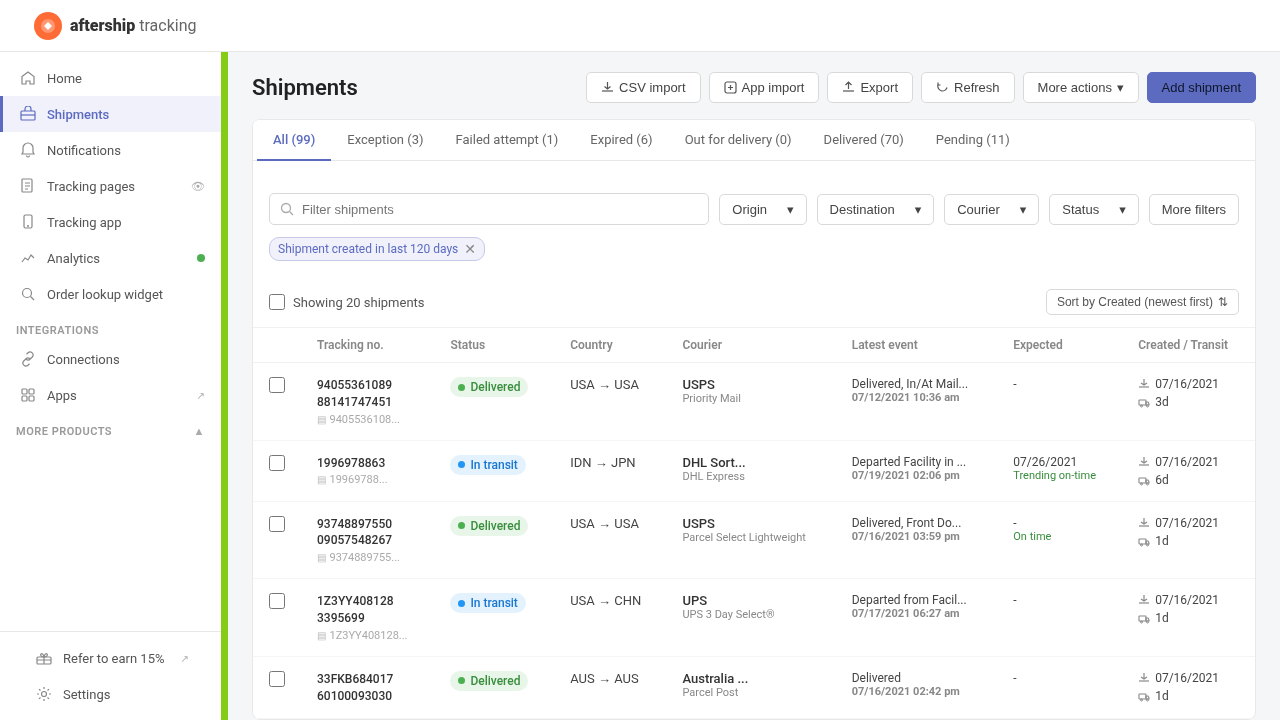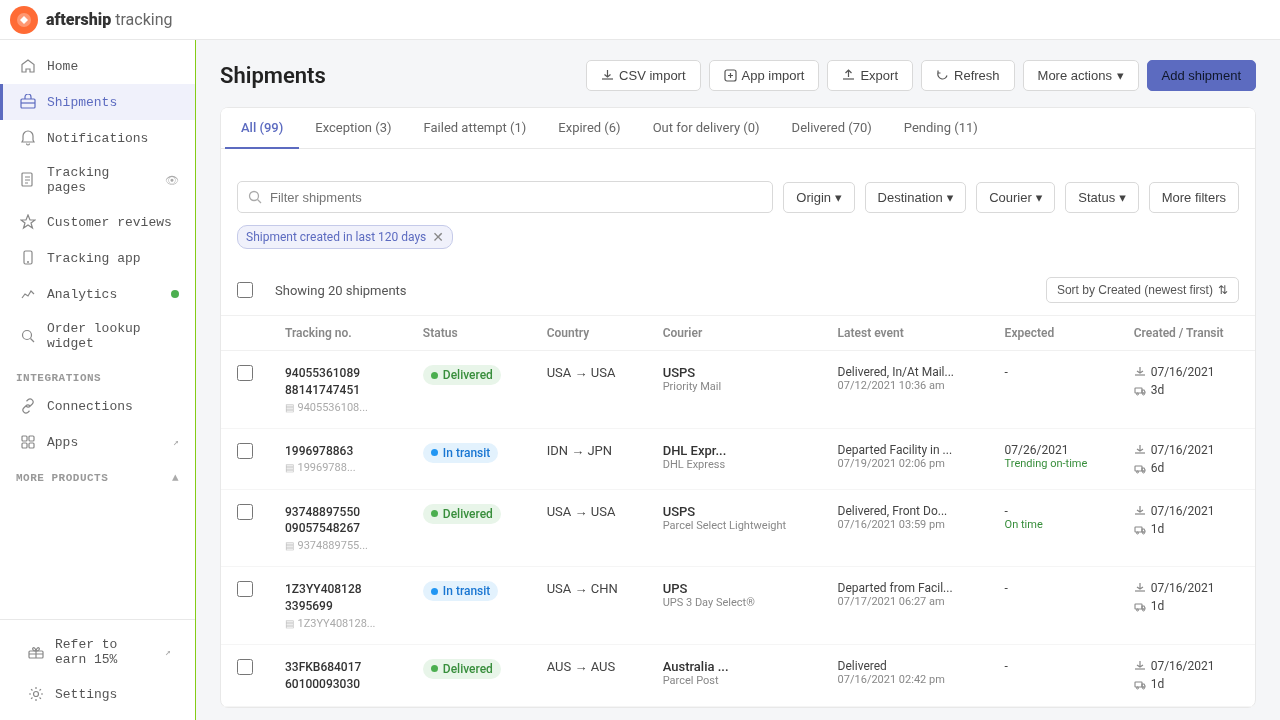--- a/index.html
+++ b/index.html
@@ -1,62 +1,62 @@
 <!DOCTYPE html>
 <html><head>
   <meta charset="utf-8">
   <style>
     * { box-sizing: border-box; margin: 0; padding: 0; }
     body { font-family: -apple-system, BlinkMacSystemFont, 'Segoe UI', Roboto, sans-serif; font-size: 13px; color: #333; background: #f5f6f8; display: flex; flex-direction: column; height: 720px; overflow: hidden; }
 
     
-    .top-header { height: 40px; background: #fff; border-bottom: 1px solid #e8e8e8; display: flex; align-items: center; padding: 0 10px; flex-shrink: 0; }
+    .top-header { height: 52px; background: #fff; border-bottom: 1px solid #e8e8e8; display: flex; align-items: center; padding: 0 34px; flex-shrink: 0; }
     .logo { display: flex; align-items: center; gap: 8px; }
     .logo-icon { width: 28px; height: 28px; background: #ff6b35; border-radius: 50%; display: flex; align-items: center; justify-content: center; color: white; font-size: 14px; font-weight: bold; }
     .logo-text { font-size: 16px; font-weight: 600; color: #333; }
     .logo-text span { font-weight: 400; color: #666; }
 
     
     .main-layout { display: flex; flex: 1; overflow: hidden; }
 
     
-    .sidebar { width: 196px; background: #fff; border-right: 1px solid #84cc16; display: flex; flex-direction: column; overflow-y: auto; flex-shrink: 0; font-family: Liberation Mono, monospace; }
+    .sidebar { width: 228px; background: #fff; border-right: 7px solid #84cc16; display: flex; flex-direction: column; overflow-y: auto; flex-shrink: 0; }
     .sidebar-nav { padding: 8px 0; flex: 1; }
     .sidebar-item { display: flex; align-items: center; gap: 10px; padding: 9px 16px; cursor: pointer; color: #555; font-size: 13px; position: relative; border-left: 3px solid transparent; }
     .sidebar-item.active { color: #5c6bc0; background: #f0f1fb; border-left-color: #5c6bc0; font-weight: 500; }
     .sidebar-icon { width: 18px; height: 18px; display: flex; align-items: center; justify-content: center; flex-shrink: 0; }
     .sidebar-badge { margin-left: auto; background: #4caf50; border-radius: 50%; width: 8px; height: 8px; }
     .sidebar-ext-icon { margin-left: auto; color: #aaa; font-size: 11px; }
     .sidebar-section { padding: 12px 16px 4px; font-size: 11px; font-weight: 600; color: #999; letter-spacing: 0.5px; display: flex; align-items: center; justify-content: space-between; }
     .sidebar-section-collapse { cursor: pointer; color: #aaa; }
-    .sidebar-bottom { padding: 8px 8px; border-top: 1px solid #e8e8e8; }
+    .sidebar-bottom { padding: 8px 16px; border-top: 1px solid #e8e8e8; }
 
     
     .content { flex: 1; overflow-y: auto; padding: 20px 24px; }
     .page-header { display: flex; align-items: center; justify-content: space-between; margin-bottom: 16px; }
     .page-title { font-size: 22px; font-weight: 600; color: #222; }
     .header-actions { display: flex; align-items: center; gap: 8px; }
     .btn { display: flex; align-items: center; gap: 5px; padding: 7px 14px; border-radius: 5px; border: 1px solid #d9d9d9; background: #fff; cursor: pointer; font-size: 13px; color: #444; white-space: nowrap; }
     .btn-primary { background: #5c6bc0; border-color: #5c6bc0; color: #0f172a; font-weight: 500; }
 
     
     .tabs { display: flex; border-bottom: 1px solid #e8e8e8; margin-bottom: 16px; background: #fff; border-radius: 6px 6px 0 0; padding: 0 4px; }
     .tab { padding: 12px 16px; cursor: pointer; color: #666; font-size: 13px; border-bottom: 2px solid transparent; margin-bottom: -1px; white-space: nowrap; }
     .tab.active { color: #5c6bc0; border-bottom-color: #5c6bc0; font-weight: 500; }
 
     
     .filter-bar { background: #fff; border-radius: 6px; padding: 16px; margin-bottom: 0; }
     .search-row { display: flex; align-items: center; gap: 10px; margin-bottom: 12px; }
     .search-input-wrap { flex: 1; display: flex; align-items: center; border: 1px solid #d9d9d9; border-radius: 5px; padding: 0 10px; height: 32px; }
     .search-input-wrap input { border: none; outline: none; flex: 1; font-size: 13px; color: #333; background: transparent; }
-    .filter-btn { display: flex; align-items: center; gap: 4px; padding: 7px 12px; border: 1px solid #d9d9d9; border-radius: 5px; background: #fff; cursor: pointer; font-size: 13px; color: #444; white-space: nowrap; }
+    .filter-btn { display: flex; align-items: center; gap: 20px; padding: 7px 12px; border: 1px solid #d9d9d9; border-radius: 5px; background: #fff; cursor: pointer; font-size: 13px; color: #444; white-space: nowrap; }
     .active-filter { display: inline-flex; align-items: center; gap: 6px; background: #f0f1fb; border: 1px solid #c5cae9; border-radius: 10px; padding: 3px 8px; font-size: 12px; color: #5c6bc0; }
     .active-filter-close { cursor: pointer; color: #888; font-size: 14px; }
     .table-meta { display: flex; align-items: center; justify-content: space-between; padding: 12px 16px; border-bottom: 1px solid #f0f0f0; }
-    .table-meta-left { display: flex; align-items: center; gap: 22px; }
+    .table-meta-left { display: flex; align-items: center; gap: 8px; }
     .select-all-cb { width: 16px; height: 16px; cursor: pointer; }
     .showing-text { color: #555; font-size: 13px; }
     .sort-btn { display: flex; align-items: center; gap: 5px; padding: 5px 10px; border: 1px solid #d9d9d9; border-radius: 5px; background: #fff; cursor: pointer; font-size: 12px; color: #555; }
 
     .table { width: 100%; border-collapse: collapse; }
     .table th { padding: 10px 16px; text-align: left; font-size: 12px; font-weight: 600; color: #888; border-bottom: 1px solid #f0f0f0; background: #fff; }
     .table td { padding: 14px 16px; border-bottom: 1px solid #f5f5f5; vertical-align: top; }
 
     .tracking-no { font-size: 12px; font-weight: 500; color: #333; line-height: 1.4; }
     .tracking-sub { font-size: 11px; color: #aaa; margin-top: 2px; display: flex; align-items: center; gap: 3px; }
@@ -65,21 +65,21 @@
     .status-delivered { background: #e8f5e9; color: #388e3c; }
     .status-in-transit { background: #e3f2fd; color: #1976d2; }
     .status-dot { width: 7px; height: 7px; border-radius: 50%; flex-shrink: 0; }
     .dot-delivered { background: #4caf50; }
     .dot-in-transit { background: #2196f3; }
 
     .country-text { font-size: 13px; color: #444; }
     .courier-name { font-size: 13px; color: #333; font-weight: 500; }
     .courier-sub { font-size: 11px; color: #888; }
     .event-text { font-size: 12px; color: #444; }
-    .event-time { font-size: 11px; color: #888; }
+    .event-time { font-size: 11px; color: #888; font-weight: bold; }
     .expected-text { font-size: 12px; color: #444; }
     .expected-trend { font-size: 11px; color: #388e3c; }
 
     .created-info { display: flex; flex-direction: column; gap: 4px; }
     .created-date { display: flex; align-items: center; gap: 5px; font-size: 12px; color: #444; }
     .transit-info { display: flex; align-items: center; gap: 5px; font-size: 12px; color: #444; }
 
     .cb-cell { width: 40px; }
     .cb-cell input { width: 16px; height: 16px; cursor: pointer; }
   </style>
@@ -139,28 +139,20 @@
         <span class="sidebar-icon">
           <svg width="16" height="16" viewBox="0 0 16 16" fill="none">
               <rect x="2" y="1" width="10" height="13" rx="1" stroke="#888" stroke-width="1.2" fill="none"></rect>
               <path d="M5 5h5M5 8h5M5 11h3" stroke="#888" stroke-width="1.2"></path>
             </svg>
         </span>
         <span>Tracking pages</span>
         <span class="sidebar-ext-icon">👁</span>
       </div>
 
-      <div class="sidebar-item">
-        <span class="sidebar-icon">
-          <svg width="16" height="16" viewBox="0 0 16 16" fill="none">
-              <path d="M8 1l2 5h5l-4 3 1.5 5L8 11l-4.5 3L5 9 1 6h5L8 1z" stroke="#888" stroke-width="1.2" fill="none"></path>
-            </svg>
-        </span>
-        <span>Customer reviews</span>
-      </div>
 
       <div class="sidebar-item">
         <span class="sidebar-icon">
           <svg width="16" height="16" viewBox="0 0 16 16" fill="none">
               <rect x="4" y="1" width="8" height="13" rx="1.5" stroke="#888" stroke-width="1.2" fill="none"></rect>
               <circle cx="8" cy="12" r="1" fill="#888"></circle>
             </svg>
         </span>
         <span>Tracking app</span>
       </div>
@@ -437,21 +429,21 @@
     <td>
       <span class="status-badge status-in-transit">
         <span class="status-dot dot-in-transit"></span>
         In transit
       </span>
     </td>
     <td>
       <span class="country-text">IDN → JPN</span>
     </td>
     <td>
-      <div class="courier-name">DHL Expr...</div>
+      <div class="courier-name">DHL Sort...</div>
       <div class="courier-sub">DHL Express</div>
     </td>
     <td>
       <div class="event-text">Departed Facility in ...</div>
       <div class="event-time">07/19/2021 02:06 pm</div>
     </td>
     <td>
       <div class="expected-text">07/26/2021</div>
       <div class="expected-trend">Trending on-time</div>
     </td>

